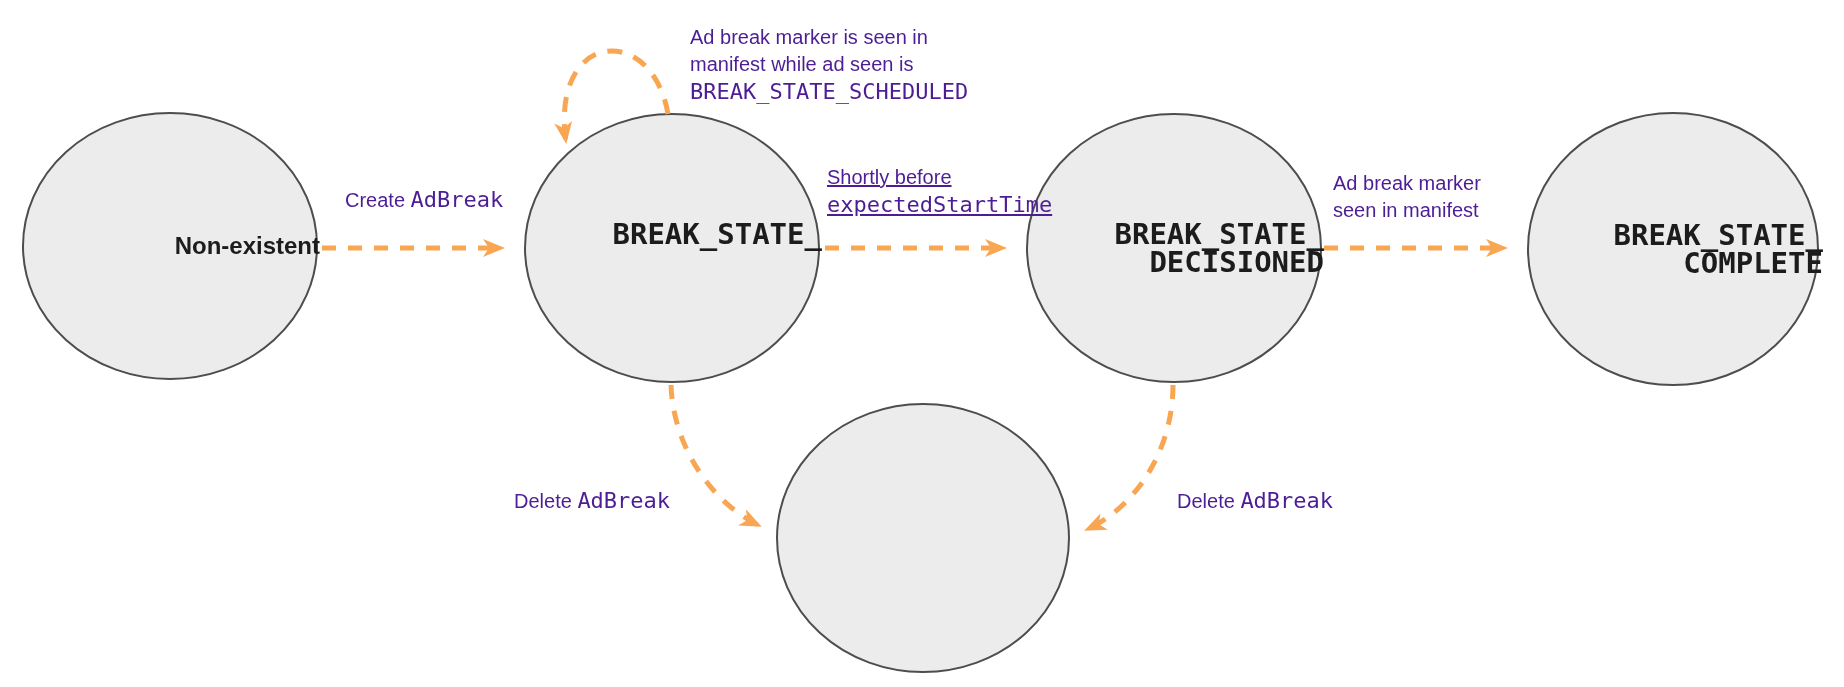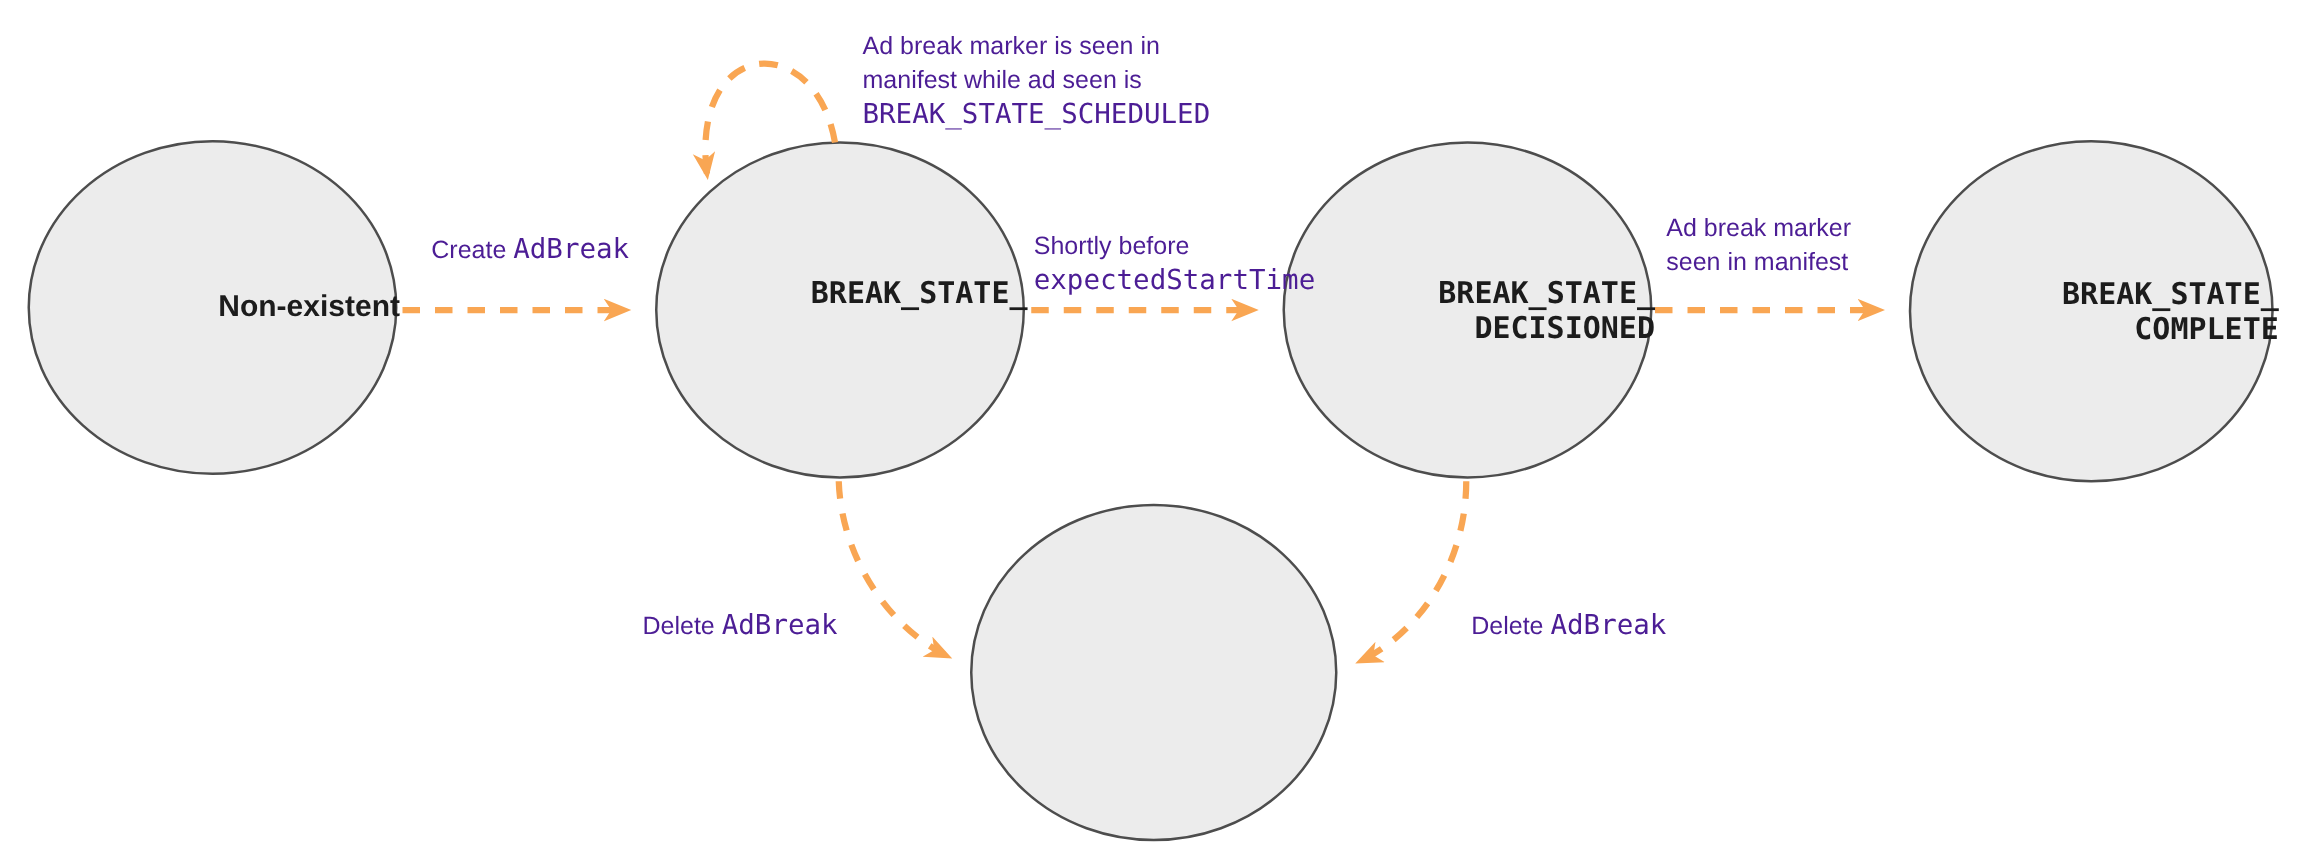--- a/index.html
+++ b/index.html
@@ -21,21 +21,21 @@
     position: absolute;
     width: 300px;
     text-align: right;
     font-weight: bold;
     font-size: 24px;
     line-height: 28px;
     color: #1c1c1c;
   }
   .state-label.mono {
     font-family: "DejaVu Sans Mono", monospace;
-    font-size: 24px;
+    font-size: 29px;
     line-height: 28px;
     letter-spacing: 0px;
   }
   .edge-label {
     position: absolute;
     font-size: 20px;
     line-height: 27px;
     color: #4c1d95;
     white-space: nowrap;
   }
@@ -90,21 +90,21 @@
   <div class="edge-label" style="left:345px; top:186px;text-align:center;">
     <span>Create </span><span class="code">AdBreak</span>
   </div>
 
   <div class="edge-label" style="left:690px; top:24px;">
     <div>Ad break marker is seen in</div>
     <div>manifest while ad seen is</div>
     <div class="code">BREAK_STATE_SCHEDULED</div>
   </div>
 
-  <div class="edge-label" style="left:827px; top:184px;">
+  <div class="edge-label" style="left:827px; top:164px;text-decoration:underline;">
     <div>Shortly before</div>
     <div class="code">expectedStartTime</div>
   </div>
 
   <div class="edge-label" style="left:1333px; top:170px;">
     <div>Ad break marker</div>
     <div>seen in manifest</div>
   </div>
 
   <div class="edge-label" style="left:514px; top:487px;">

